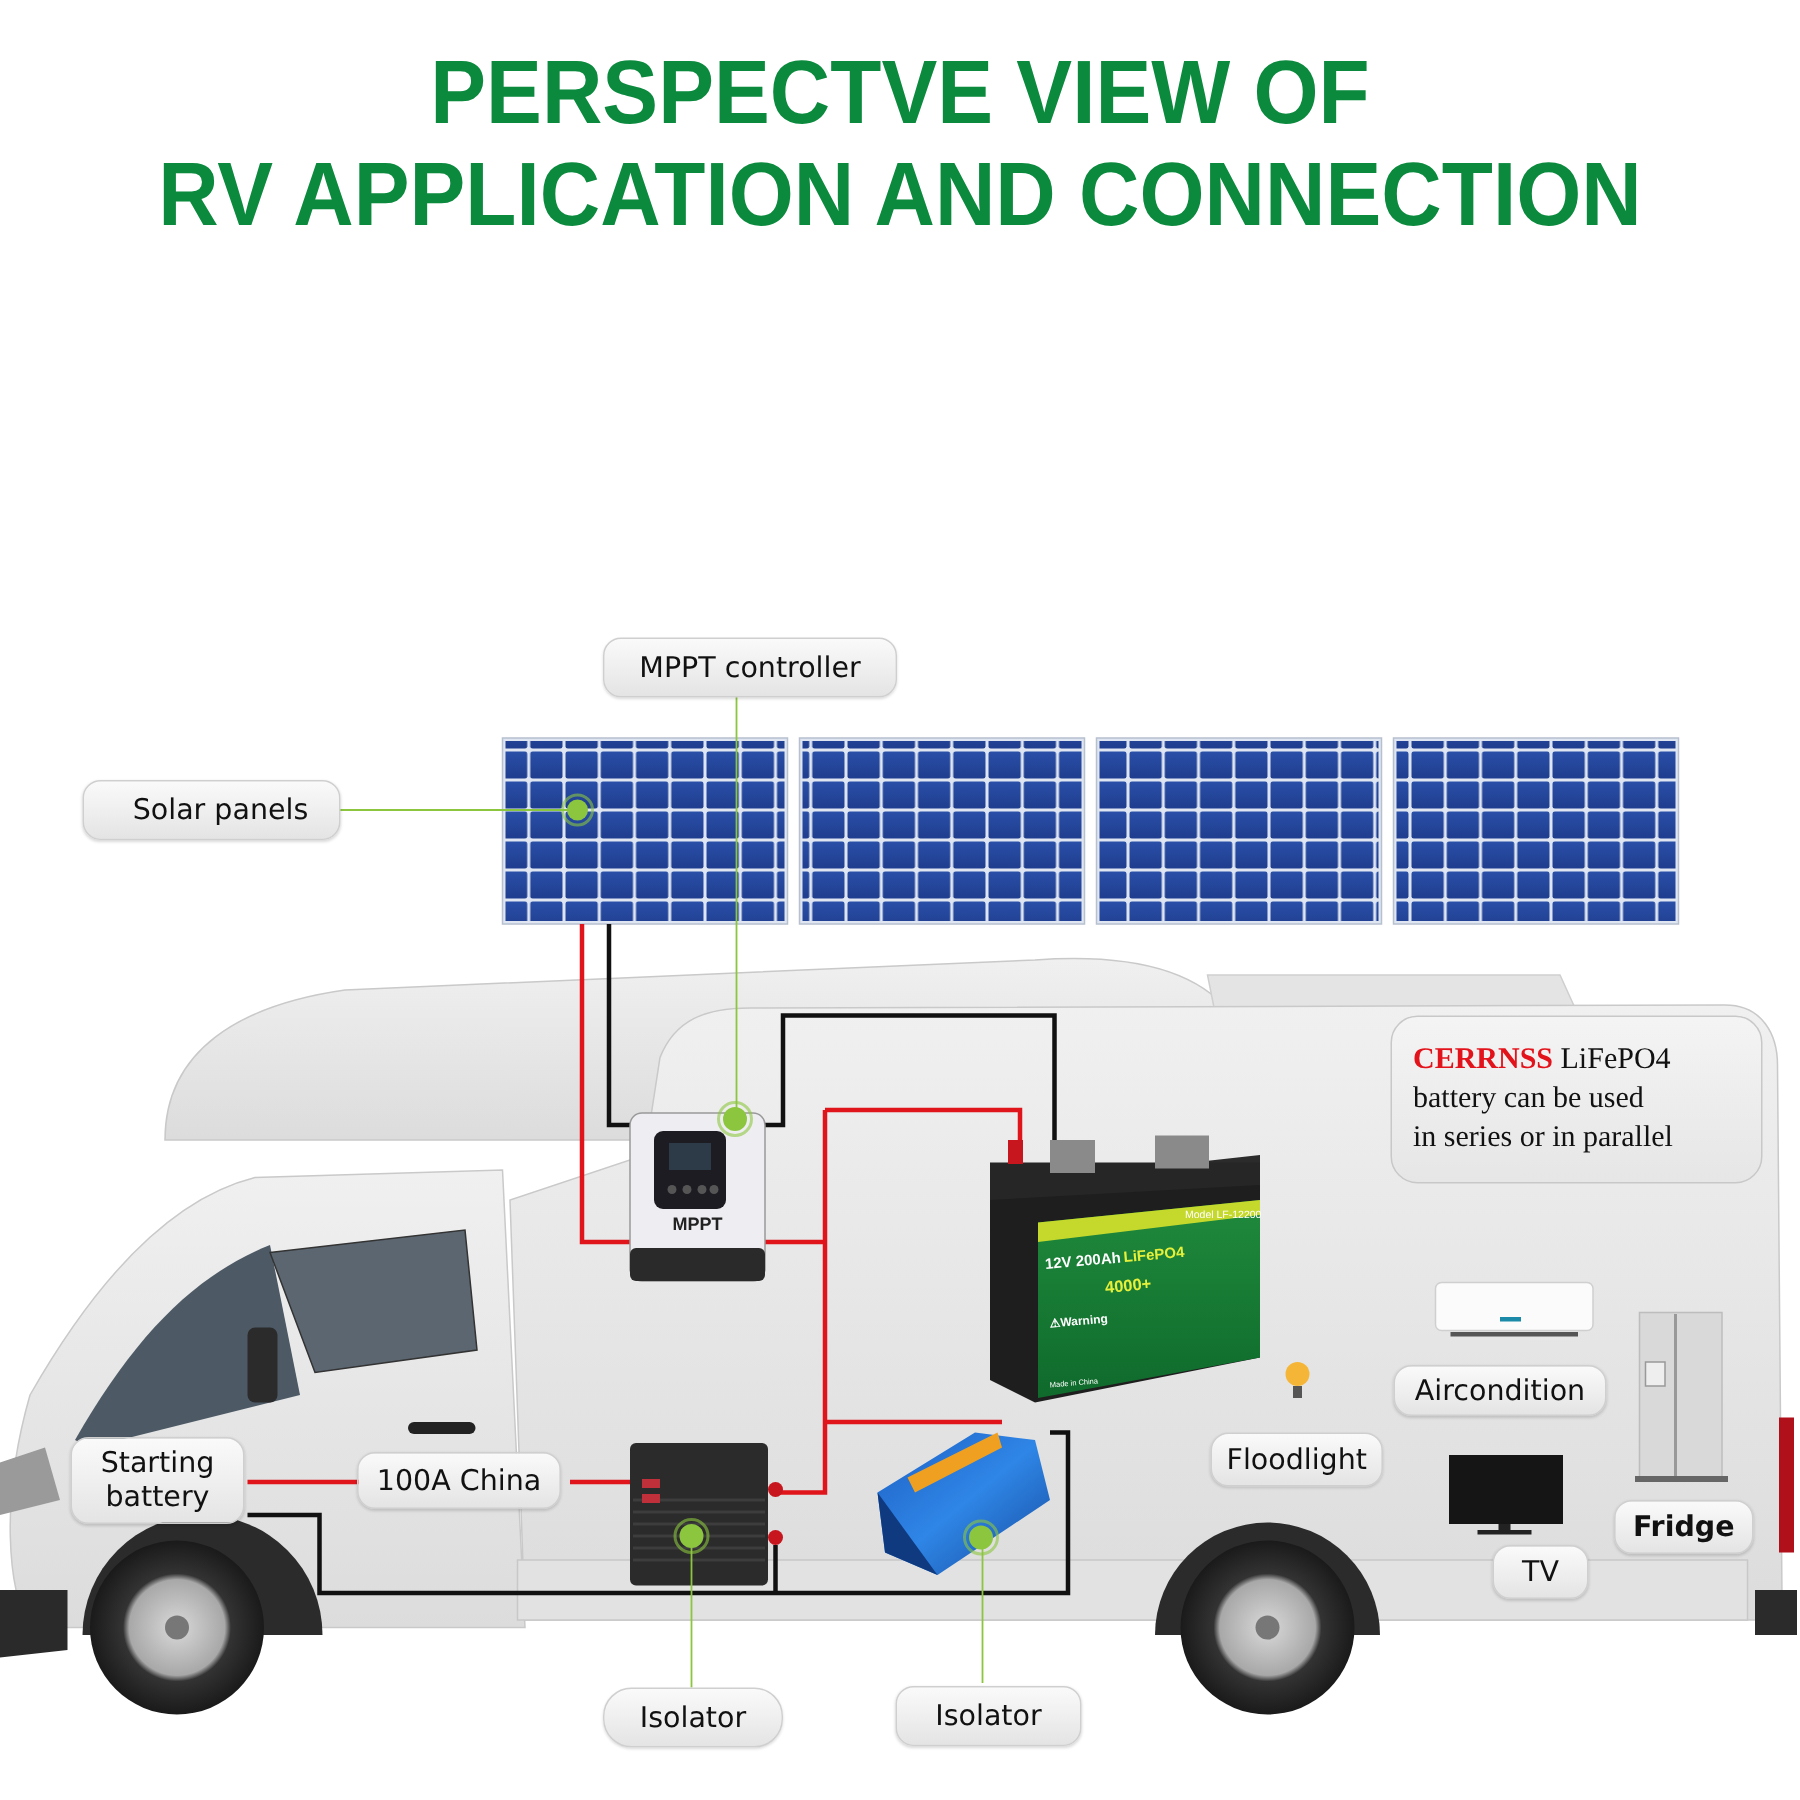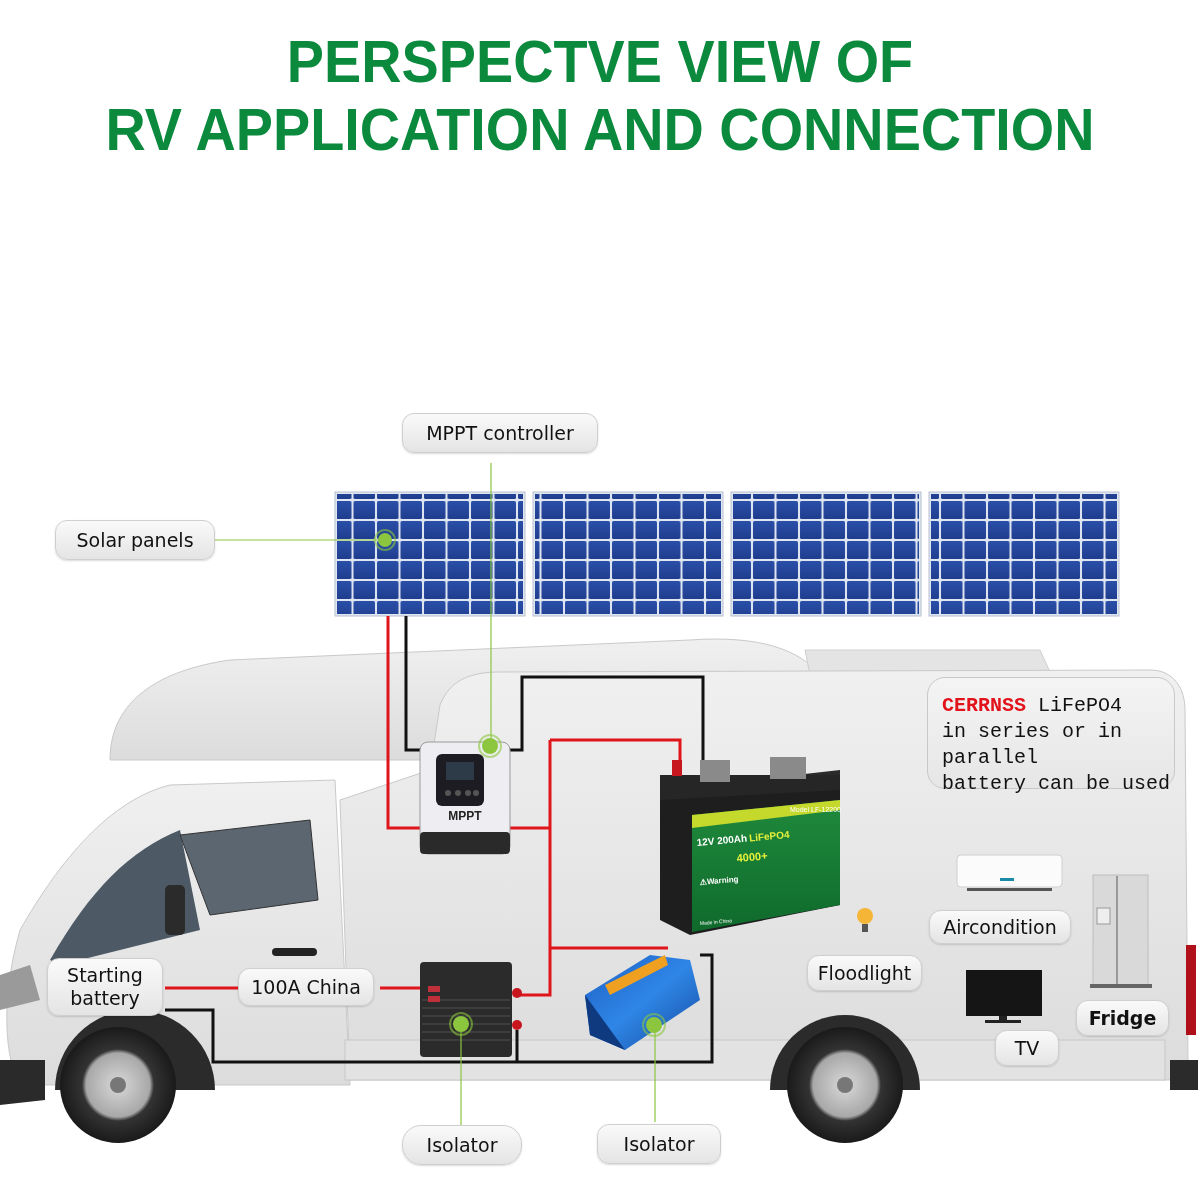--- a/index.html
+++ b/index.html
@@ -2,21 +2,21 @@
 <html><head>
 <meta charset="utf-8">
 <style>
   html,body{margin:0;padding:0;background:#fff;}
   body{width:1200px;height:1200px;position:relative;overflow:hidden;font-family:"Liberation Sans",sans-serif;}
   .title{position:absolute;left:0;width:1200px;text-align:center;color:#0b8a3e;font-weight:bold;font-family:"Liberation Sans",sans-serif;letter-spacing:0px;transform:scaleX(0.93);transform-origin:center;}
   .t1{top:30px;font-size:60px;line-height:64px;}
   .t2{top:98px;font-size:60px;line-height:64px;}
   svg.scene{position:absolute;left:0;top:0;}
   .lbl{position:absolute;background:linear-gradient(#fafafa,#e4e4e4);border:1px solid #cfcfcf;border-radius:12px;box-shadow:0 1px 2px rgba(0,0,0,0.15);color:#111;font-family:"DejaVu Sans",sans-serif;font-size:19px;display:flex;align-items:center;justify-content:center;text-align:center;line-height:23px;}
-  .note{position:absolute;left:927px;top:677px;width:248px;height:112px;border:1px solid #c8c8c8;border-radius:18px;background:linear-gradient(#f4f4f4,#e6e6e6);box-sizing:border-box;padding:15px 0 0 14px;font-family:Liberation Mono, monospace;font-size:20px;line-height:26px;color:#111;}
+  .note{position:absolute;left:927px;top:677px;width:248px;height:112px;border:1px solid #c8c8c8;border-radius:18px;background:linear-gradient(#f4f4f4,#e6e6e6);box-sizing:border-box;padding:15px 0 0 14px;font-family:Liberation Serif, serif;font-size:20px;line-height:26px;color:#111;}
   .note .brand{color:#e3131b;font-weight:bold;}
 </style>
 </head>
 <body>
 
 <div class="title t1">PERSPECTVE VIEW OF</div>
 <div class="title t2">RV APPLICATION AND CONNECTION</div>
 
 <svg class="scene" width="1200" height="1200" viewBox="0 0 1200 1200">
   <defs>
@@ -198,31 +198,31 @@
     <circle cx="385" cy="540" r="7" fill="#8cc63f"></circle>
     <circle cx="490" cy="746" r="11" fill="none" stroke="#8cc63f" stroke-width="2" opacity="0.6"></circle>
     <circle cx="490" cy="746" r="8" fill="#8cc63f"></circle>
     <circle cx="461" cy="1024" r="11" fill="none" stroke="#8cc63f" stroke-width="2" opacity="0.6"></circle>
     <circle cx="461" cy="1024" r="8" fill="#8cc63f"></circle>
     <circle cx="654" cy="1025" r="11" fill="none" stroke="#8cc63f" stroke-width="2" opacity="0.6"></circle>
     <circle cx="654" cy="1025" r="8" fill="#8cc63f"></circle>
   </g>
 </svg>
 
-<div class="lbl" style="left:402px;top:413px;width:194px;height:38px;">MPPT controller</div>
-<div class="lbl" style="left:55px;top:520px;width:158px;height:38px;">Solar panels</div>
+<div class="lbl" style="left:402px;top:425px;width:194px;height:38px;">MPPT controller</div>
+<div class="lbl" style="left:55px;top:520px;width:158px;height:38px;padding-left:12px;">Solar panels</div>
 <div class="lbl" style="left:47px;top:958px;width:114px;height:56px;flex-direction:column;">
   <span>Starting</span>
   <span>battery</span>
 </div>
 <div class="lbl" style="left:238px;top:968px;width:134px;height:36px;">100A China</div>
 <div class="lbl" style="left:402px;top:1125px;width:118px;height:38px;border-radius:19px;">Isolator</div>
 <div class="lbl" style="left:597px;top:1124px;width:122px;height:38px;">Isolator</div>
 <div class="lbl" style="left:807px;top:955px;width:113px;height:34px;">Floodlight</div>
 <div class="lbl" style="left:929px;top:910px;width:140px;height:32px;">Aircondition</div>
 <div class="lbl" style="left:972px;top:1030px;width:62px;height:34px;margin-left:23px;">TV</div>
 <div class="lbl" style="left:1076px;top:1000px;width:91px;height:34px;font-weight:bold;">Fridge</div>
 
 <div class="note">
   <div><span class="brand">CERRNSS</span><span> LiFePO4</span></div>
+  <div>battery can be used</div>
   <div>in series or in parallel</div>
-  <div>battery can be used</div>
 </div>
 
 </body></html>

